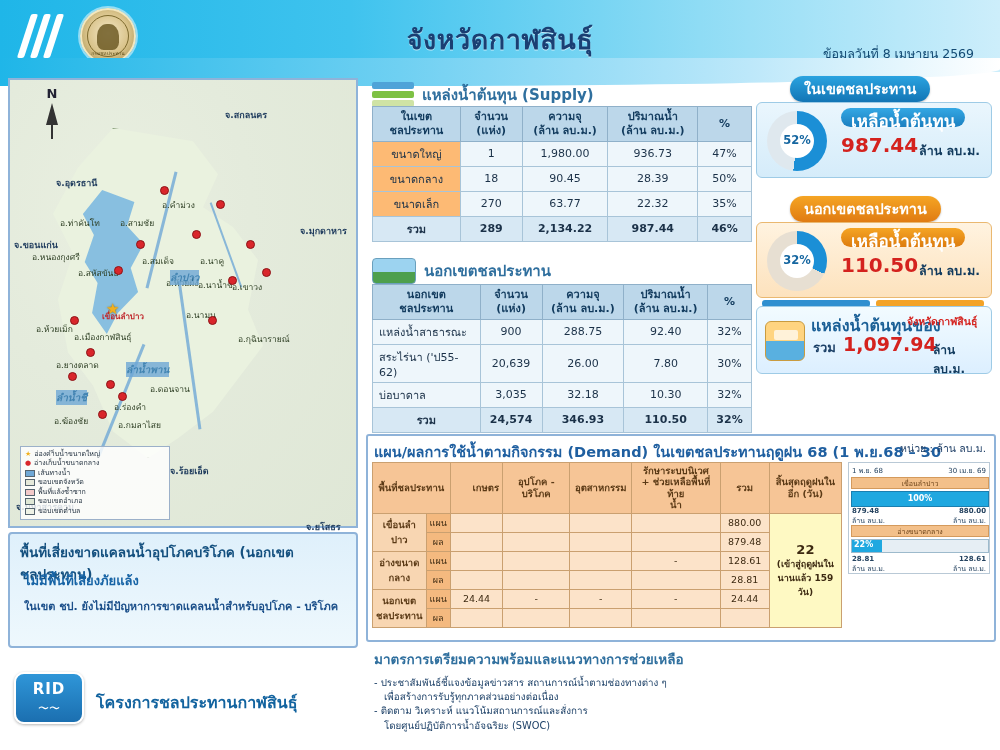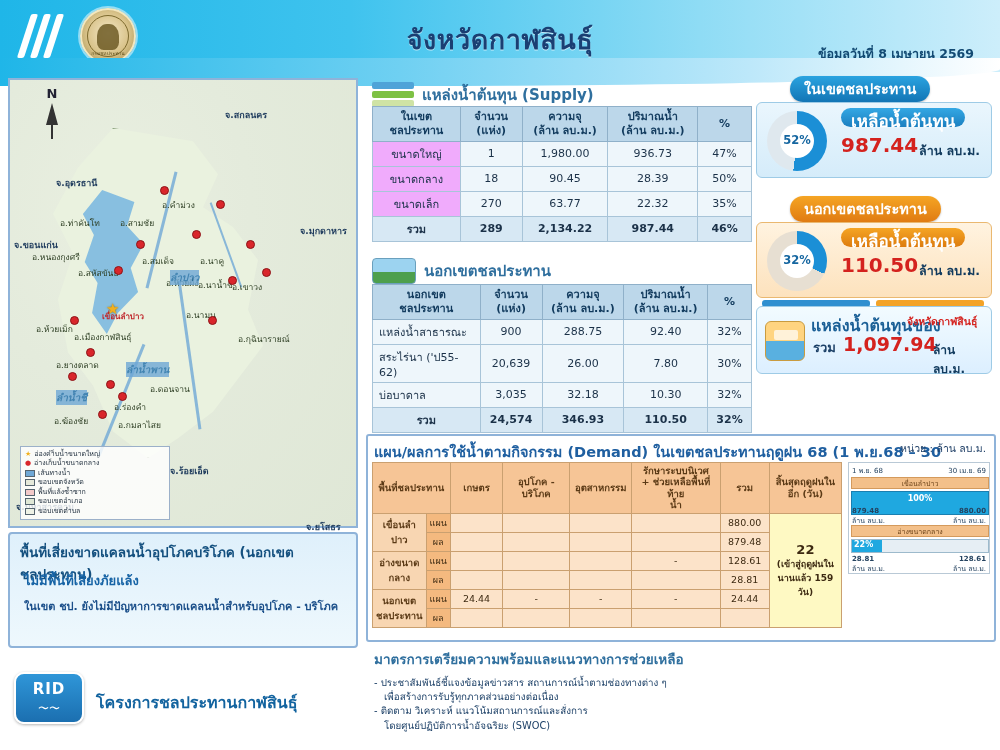--- a/index.html
+++ b/index.html
@@ -32,21 +32,21 @@
   .seal .ring{ position:absolute; inset:5px; border-radius:50%; border:1px solid #7d6a2e;}
   .seal .fig{ position:absolute; left:50%; top:52%; transform:translate(-50%,-50%); width:22px; height:26px;
     background:#6d5a24; border-radius:45% 45% 30% 30%; opacity:.85;}
   .seal .txt{ position:absolute; left:0; right:0; bottom:5px; text-align:center; font-size:5px; color:#5d4d1c;}
   .hdr-title{
     position:absolute; left:0; top:18px; width:1000px; text-align:center;
     font-size:27px; color:#1a3f73; font-weight:bold; letter-spacing:.5px;
     text-shadow:0 1px 0 rgba(255,255,255,.6);
   }
   .hdr-date{
-    position:absolute; right:26px; top:44px; font-size:12.5px; color:#134a73; font-weight:bold;
+    position:absolute; right:26px; top:44px; font-size:12.5px; color:#134a73; font-weight:normal;
   }
 
   
   .map-panel{
     position:absolute; left:8px; top:78px; width:350px; height:450px;
     background:#eef3e6; border:2px solid #8fb3d9;
   }
   .map-bg{ position:absolute; inset:0; background:
       radial-gradient(ellipse at 30% 30%, #e9efe0 0%, #e4ebdc 40%, #dfe7d6 100%);
   }
@@ -108,21 +108,21 @@
   .supply-head{ position:absolute; left:372px; top:82px; display:flex; align-items:center; gap:8px;}
   .ic-stack{ width:42px; height:26px; position:relative;}
   .ic-stack i{ position:absolute; left:0; width:42px; height:7px; border-radius:2px;}
   .ic-stack i:nth-child(1){ top:0; background:#4fa3d8;}
   .ic-stack i:nth-child(2){ top:9px; background:#7ec144;}
   .ic-stack i:nth-child(3){ top:18px; background:#cfe3a5;}
   table.tbl{ border-collapse:collapse; font-size:11px; }
   table.tbl th{ background:#bcd7ea; color:#123b5e; font-weight:bold; border:1px solid #8fb0c9; padding:3px 4px; text-align:center; line-height:1.25;}
   table.tbl td{ border:1px solid #a8c4d8; padding:3px 4px; text-align:center; color:#1b3148; background:#eef6fb;}
   table.tbl tr.total td{ background:#d7e8f4; font-weight:bold;}
-  table.tbl td.lbl{ text-align:center; background:#f0abfc;}
+  table.tbl td.lbl{ text-align:center; background:#fdba74;}
   .supply-tbl{ position:absolute; left:372px; top:106px; width:380px;}
   .supply-tbl table{ width:380px;}
 
   
   .out-head{ position:absolute; left:372px; top:258px; display:flex; align-items:center; gap:8px;}
   .ic-pond{ width:44px; height:26px; border-radius:4px; background:linear-gradient(180deg,#9cd3f0 55%, #4d9f4d 55%); border:1px solid #6aa0bd;}
   .out-tbl{ position:absolute; left:372px; top:284px; width:380px;}
   .out-tbl table{ width:380px;}
   .out-tbl td.left{ text-align:left; padding-left:6px;}
 
@@ -469,21 +469,21 @@
 <div class="demand-title">แผน/ผลการใช้น้ำตามกิจกรรม (Demand) ในเขตชลประทานฤดูฝน 68 (1 พ.ย.68 – 30 เม.ย.69)</div>
 <div class="demand-unit">หน่วย : ล้าน ลบ.ม.</div>
 
 <div class="dtbl-wrap">
   <table class="dtbl">
     <thead>
       <tr>
         <th colspan="2" style="width:96px;">
             <div>พื้นที่ชลประทาน</div>
           </th>
-        <th style="width:54px;">
+        <th style="width:54px;text-align:right;">
             <div>เกษตร</div>
           </th>
         <th style="width:70px;">
             <div>อุปโภค - บริโภค</div>
           </th>
         <th style="width:62px;">
             <div>อุตสาหกรรม</div>
           </th>
         <th style="width:94px;">
           <div>รักษาระบบนิเวศ</div>
@@ -558,21 +558,21 @@
         <td></td>
       </tr>
     </tbody>
   </table>
 </div>
 
 <div class="chart-mini">
   <div style="position:absolute; left:3px; top:2px;">1 พ.ย. 68</div>
   <div style="position:absolute; right:3px; top:2px;">30 เม.ย. 69</div>
   <div style="position:absolute; left:2px; top:14px; width:138px; height:12px; background:#f3c08a; border:1px solid #d49a5c; text-align:center; font-size:7px; line-height:12px; color:#6b4218;">เขื่อนลำปาว</div>
-  <div style="position:absolute; left:2px; top:28px; width:138px; height:24px; background:#1fa8e0; border:1px solid #1a7fb0; text-align:center; font-size:8px; line-height:14px; color:#fff; font-weight:bold;">100%</div>
+  <div style="position:absolute; left:2px; top:28px; width:138px; height:16px; background:#1fa8e0; border:1px solid #1a7fb0; text-align:center; font-size:8px; line-height:14px; color:#fff; font-weight:bold;">100%</div>
   <div style="position:absolute; left:3px; top:44px; font-weight:bold;">879.48</div>
   <div style="position:absolute; left:3px; top:52px;">ล้าน ลบ.ม.</div>
   <div style="position:absolute; right:3px; top:44px; font-weight:bold;">880.00</div>
   <div style="position:absolute; right:3px; top:52px;">ล้าน ลบ.ม.</div>
 
   <div style="position:absolute; left:2px; top:62px; width:138px; height:12px; background:#f3c08a; border:1px solid #d49a5c; text-align:center; font-size:7px; line-height:12px; color:#6b4218;">อ่างขนาดกลาง</div>
   <div style="position:absolute; left:2px; top:76px; width:138px; height:14px; background:#e6eef4; border:1px solid #9dbacc;">
     <div style="width:22%; height:100%; background:#1fa8e0;"></div>
   </div>
   <div style="position:absolute; left:5px; top:77px; font-size:8px; color:#fff; font-weight:bold;">22%</div>

